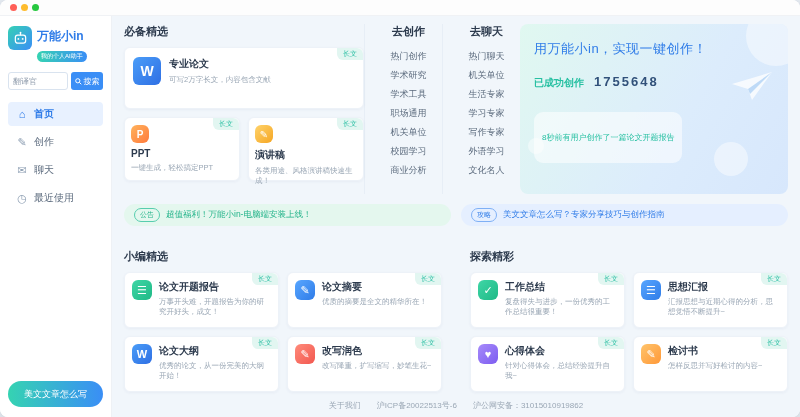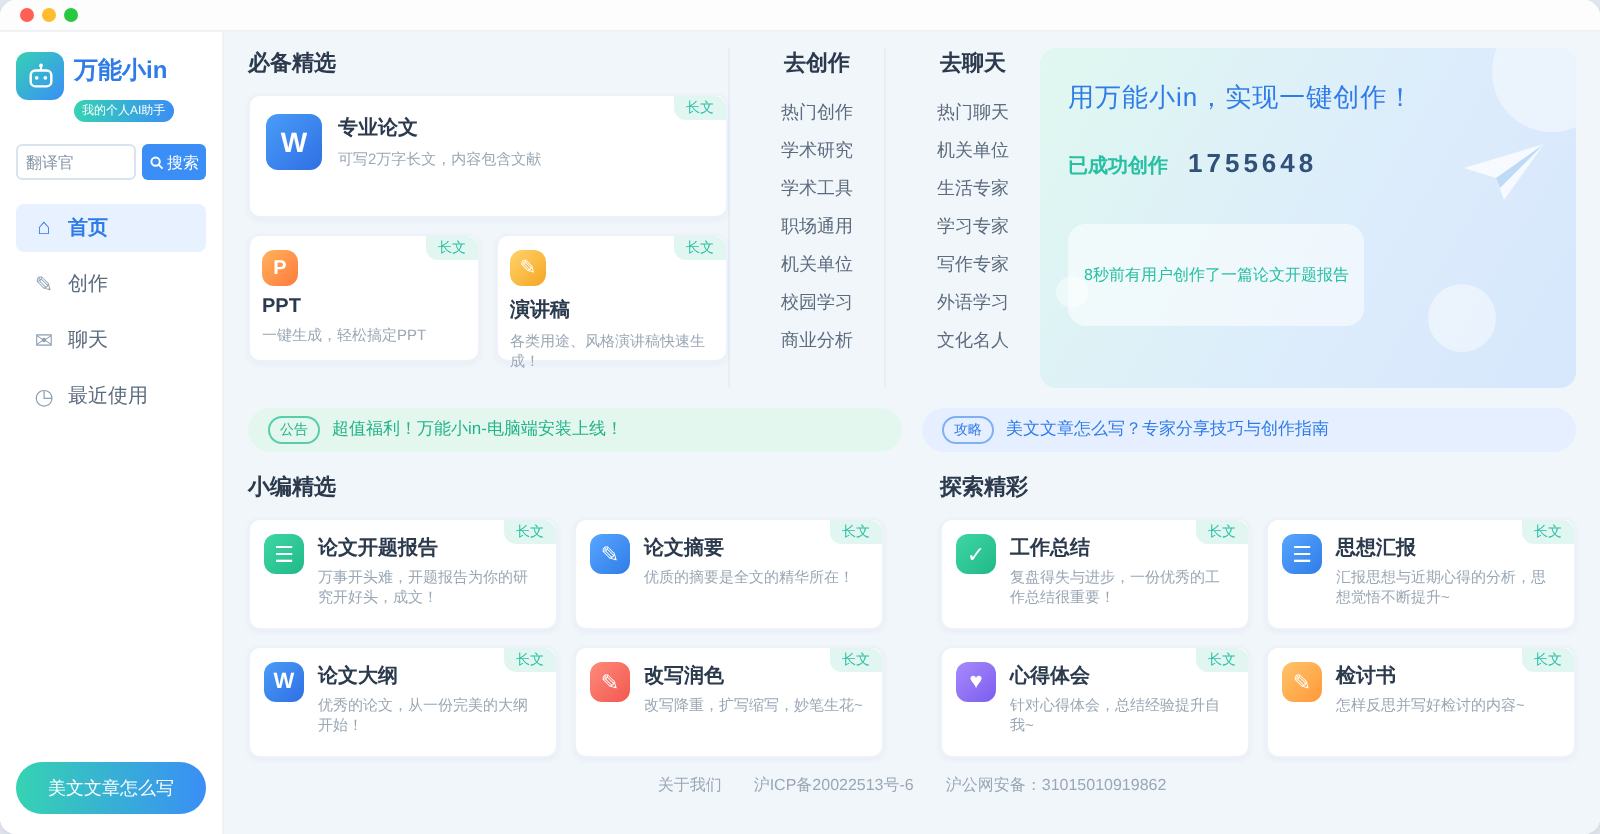--- a/index.html
+++ b/index.html
@@ -95,21 +95,21 @@
             padding:0 10px; cursor:pointer; overflow:hidden; }
   .notice.green { background:#e4f7ee; }
   .notice.blue { background:#e5efff; }
   .n-badge { font-size:7px; border-radius:8px; padding:1px 5px; flex:none; }
   .notice.green .n-badge { color:#22b389; border:1px solid #57cdae; }
   .notice.blue .n-badge { color:#2f7ce8; border:1px solid #7fb0f5; }
   .n-text { font-size:8.5px; white-space:nowrap; overflow:hidden; text-overflow:ellipsis; }
   .notice.green .n-text { color:#22b389; }
   .notice.blue .n-text { color:#2f7ce8; }
 
-  .picks-row { display:flex; gap:28px; margin-top:10px; flex:none; }
+  .picks-row { display:flex; gap:28px; margin-top:23px; flex:none; }
   .picks-sec { flex:1; min-width:0; }
   .pick-grid { display:grid; grid-template-columns:1fr 1fr; gap:8px; }
   .pick-card { padding:7px 7px; height:56px; display:flex; gap:7px; }
   .pick-card .card-desc { margin-top:3px; max-height:20px; }
 
   footer { margin-top:8px; display:flex; justify-content:center; gap:16px; font-size:8px;
            color:#9aa7b5; flex:none; padding-bottom:2px; }
   footer span { cursor:pointer; }
 </style>
 </head>

